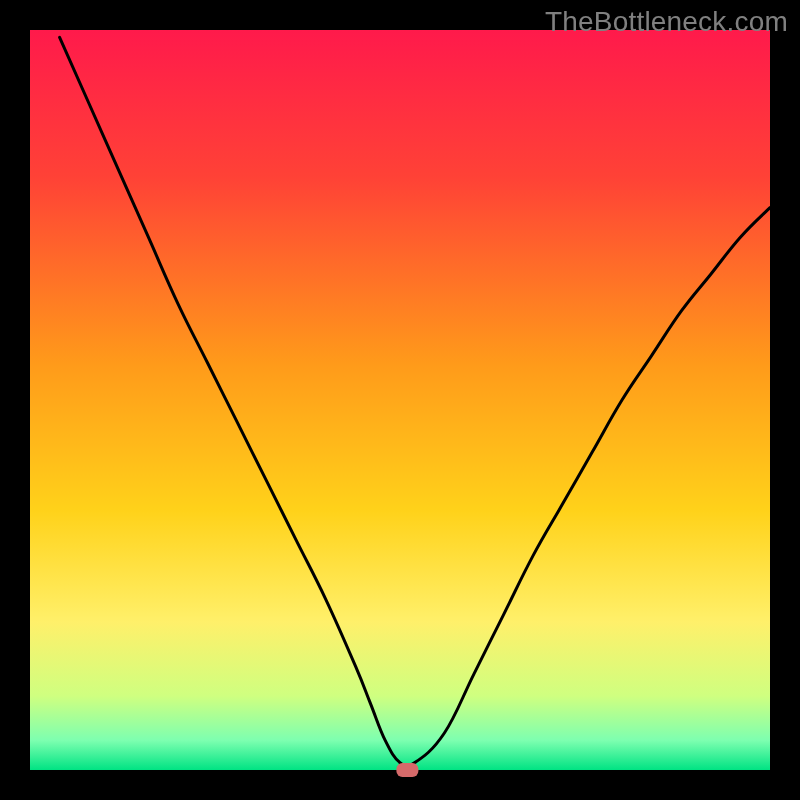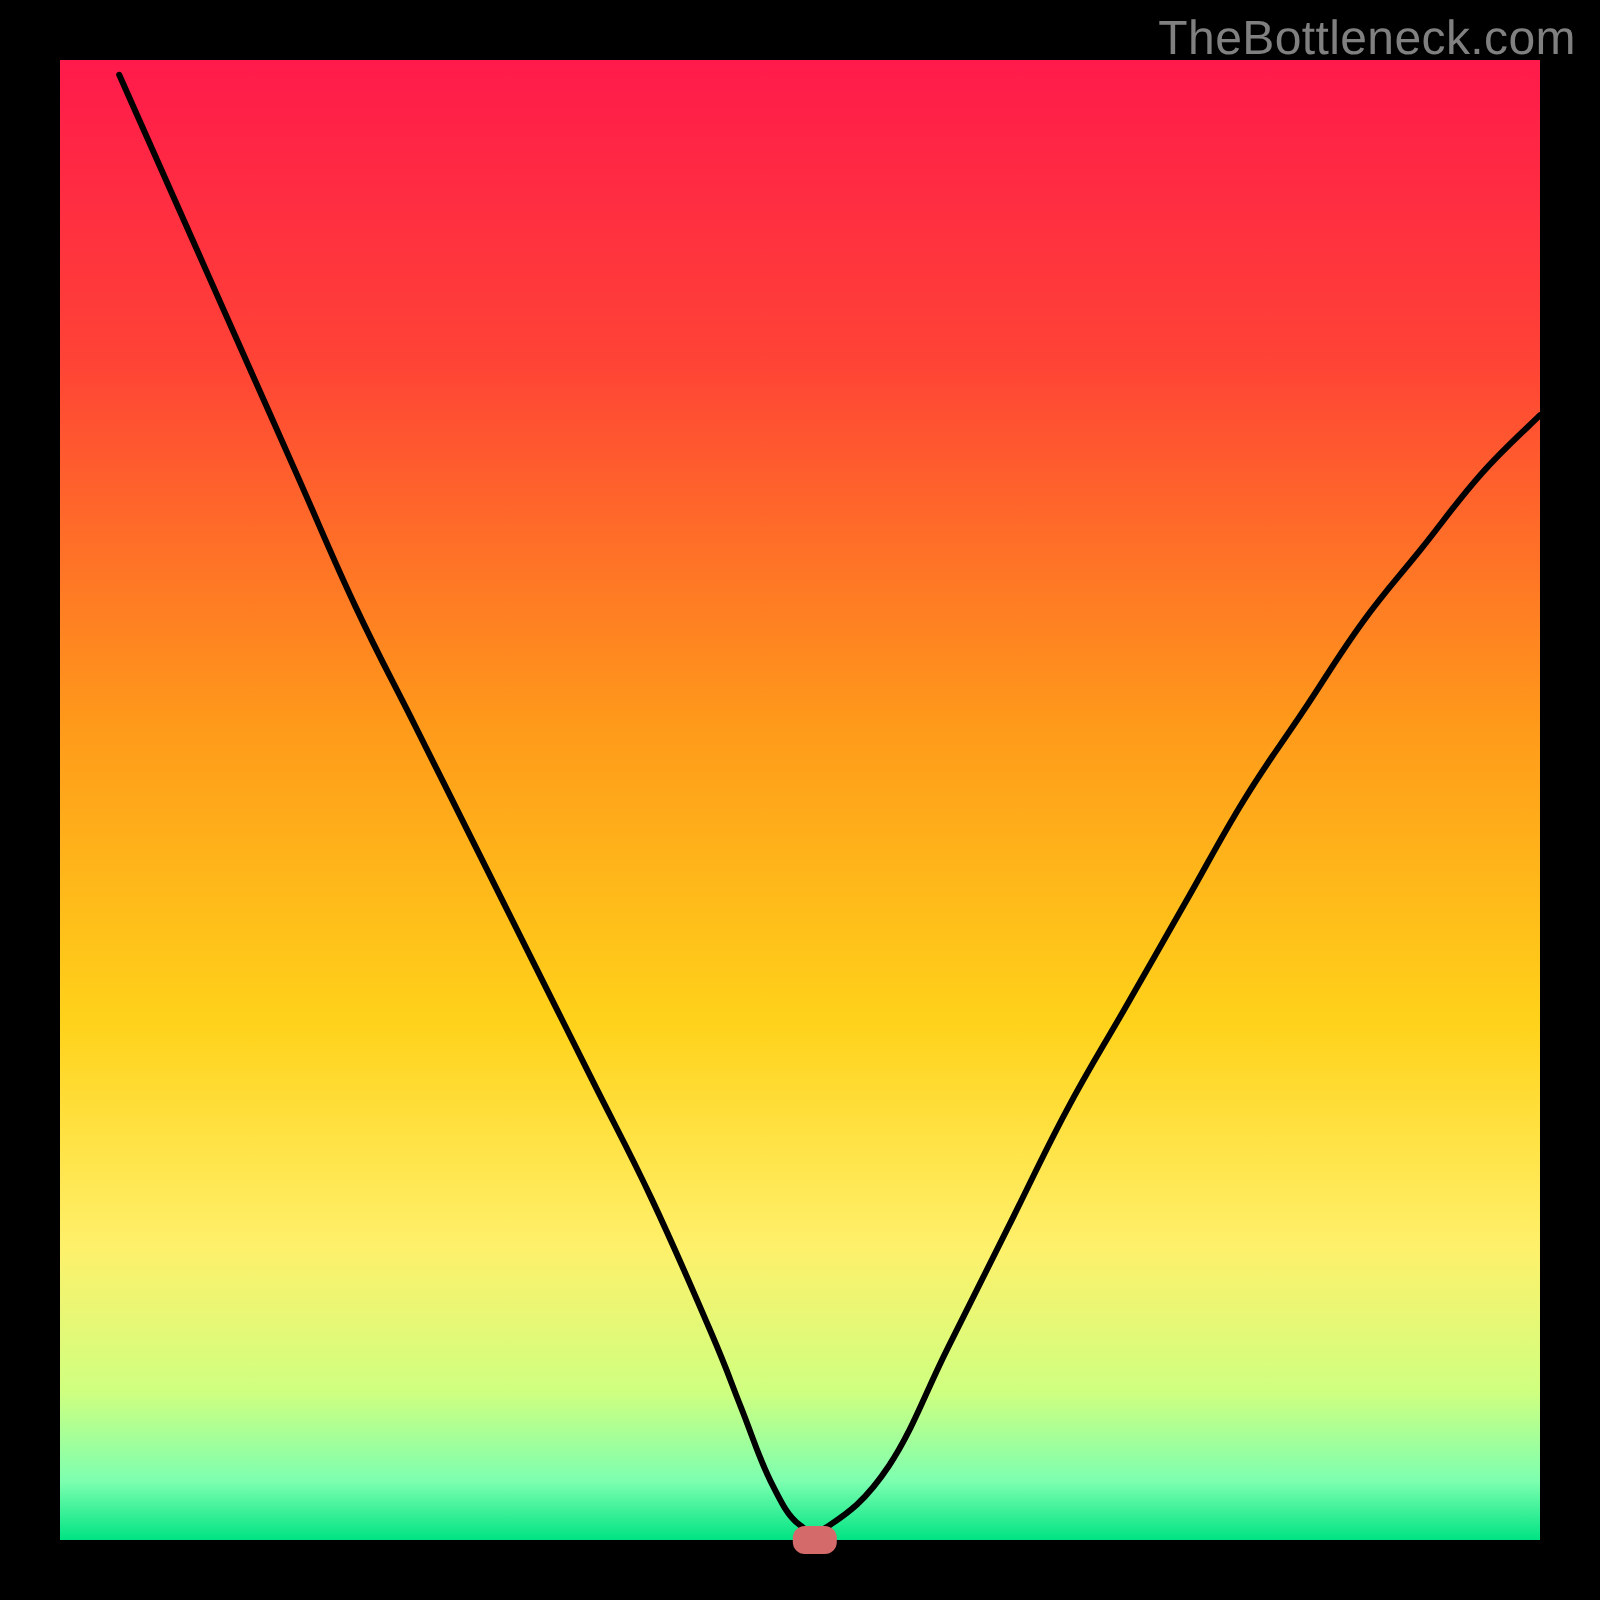--- a/index.html
+++ b/index.html
@@ -17,21 +17,21 @@
     top: 0;
     width: 800px;
     height: 800px;
     box-sizing: border-box;
   }
   .watermark {
     position: absolute;
     top: 6px;
     right: 12px;
     color: #808080;
-    font-size: 24px;
+    font-size: 28px;
     letter-spacing: 0.2px;
     z-index: 5;
   }
   svg {
     display: block;
   }
 </style>
 </head>
 <body>
 

